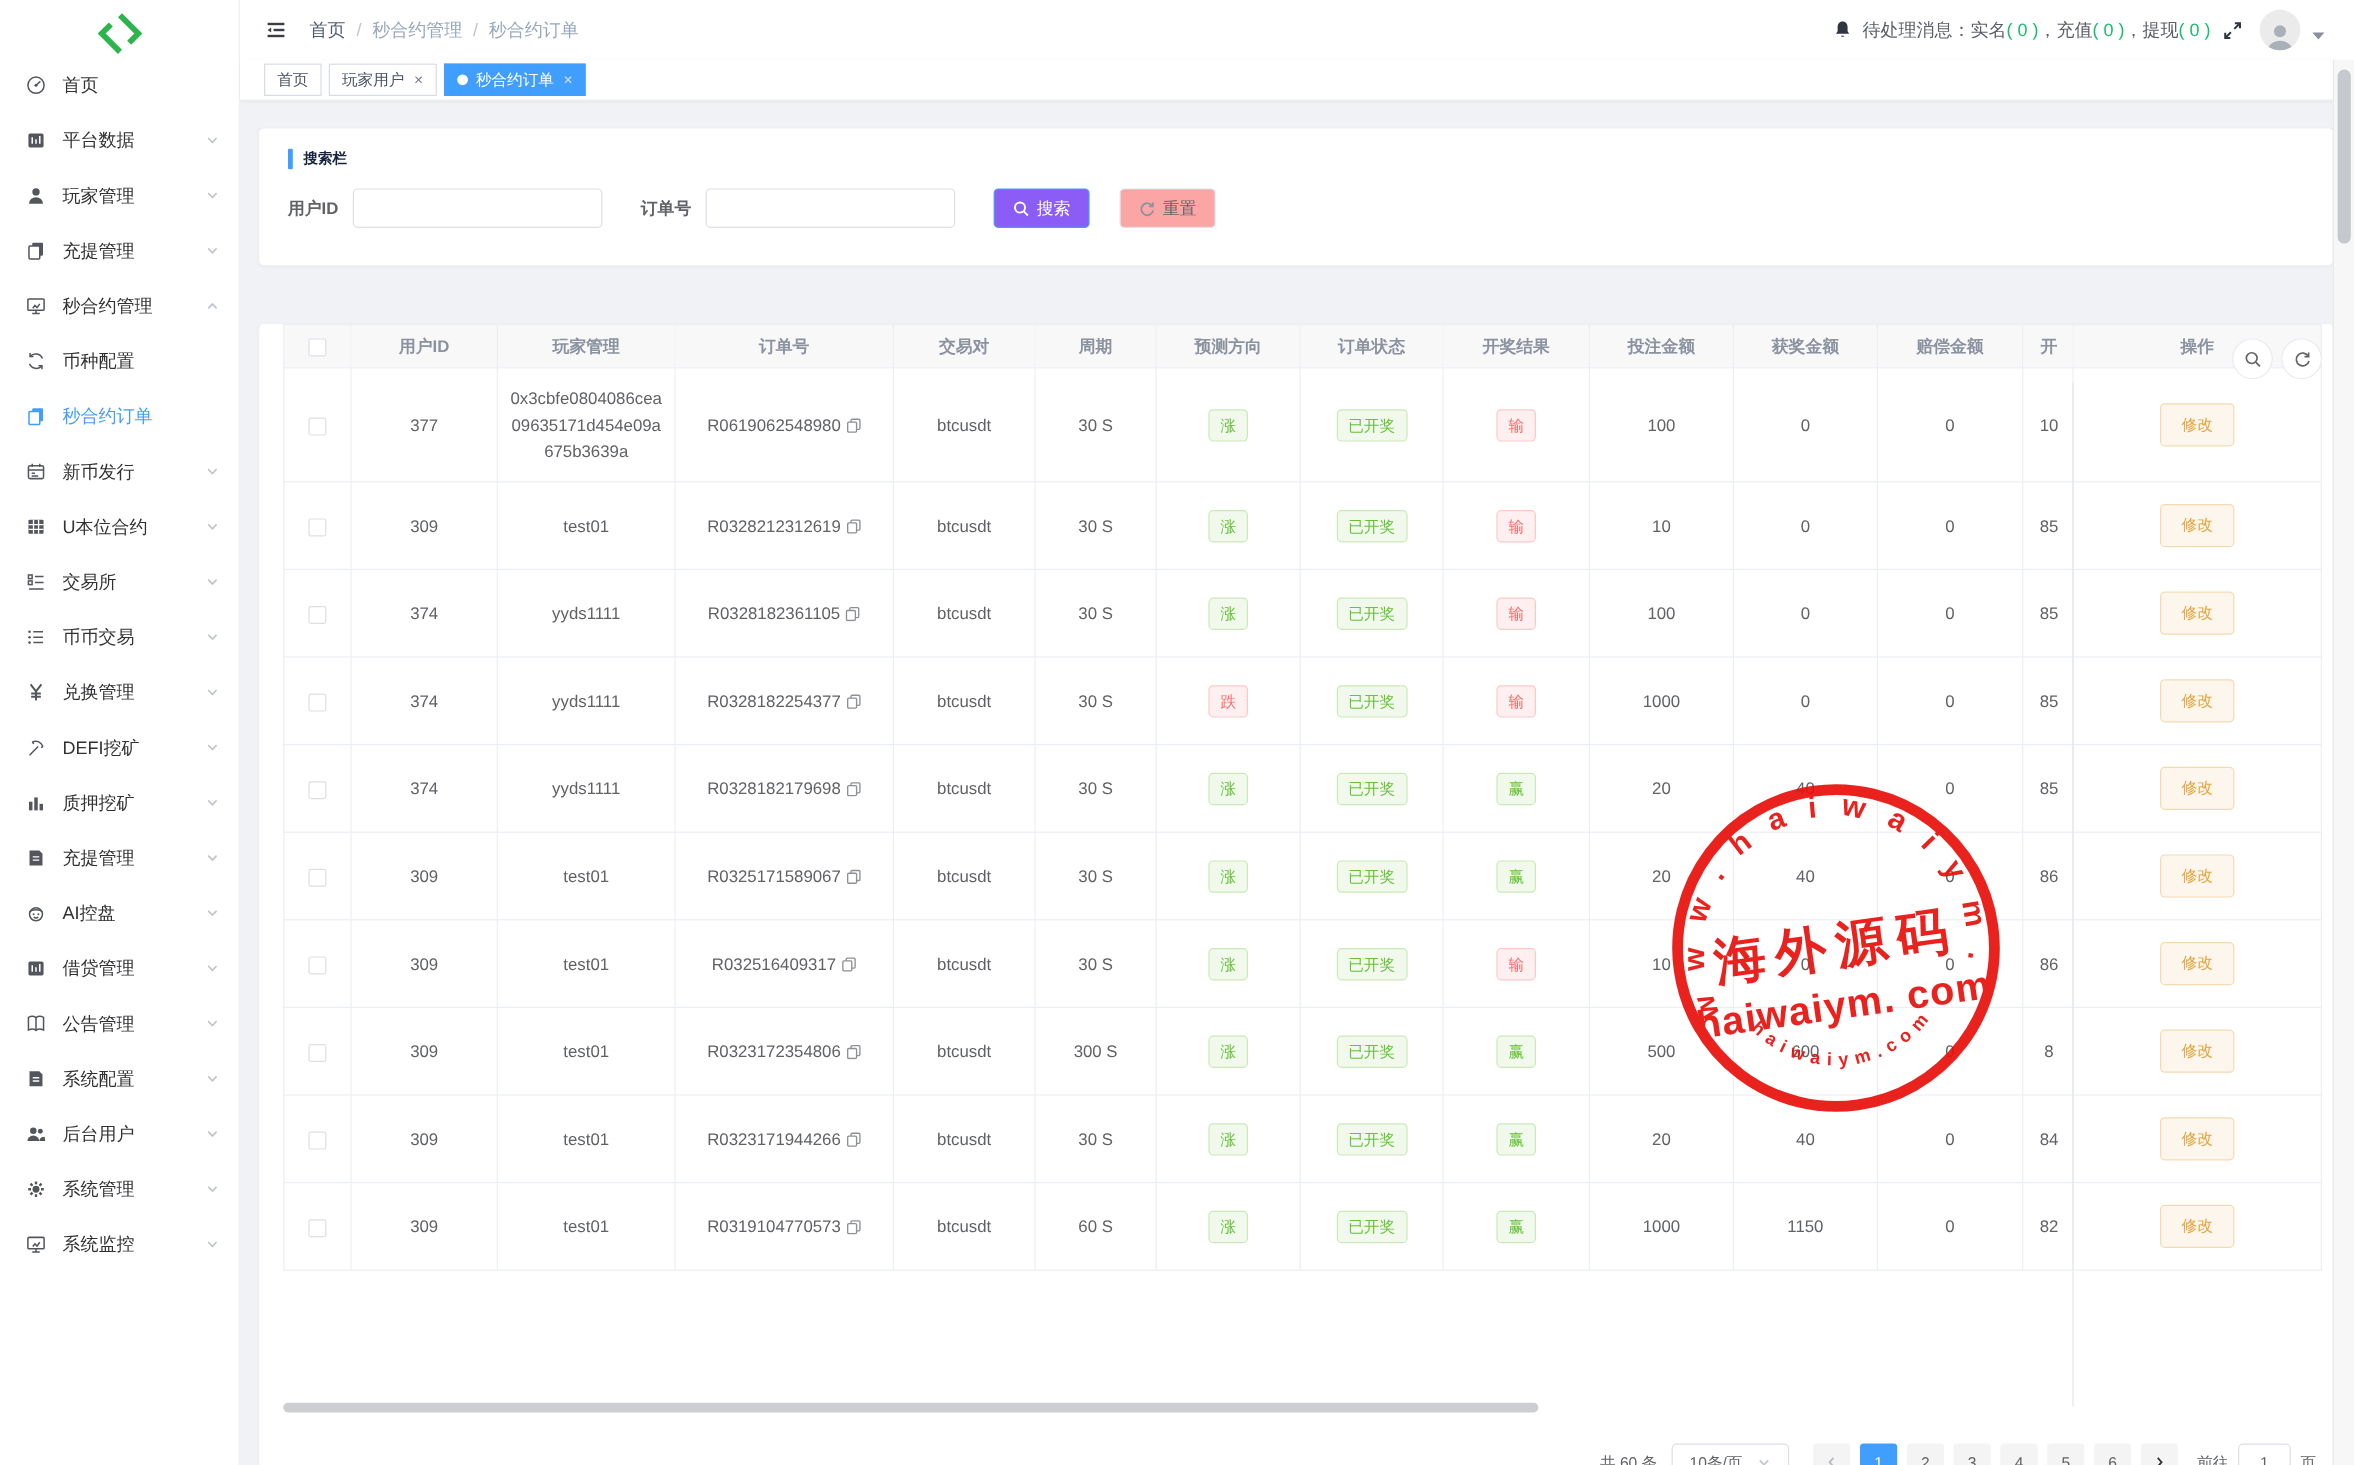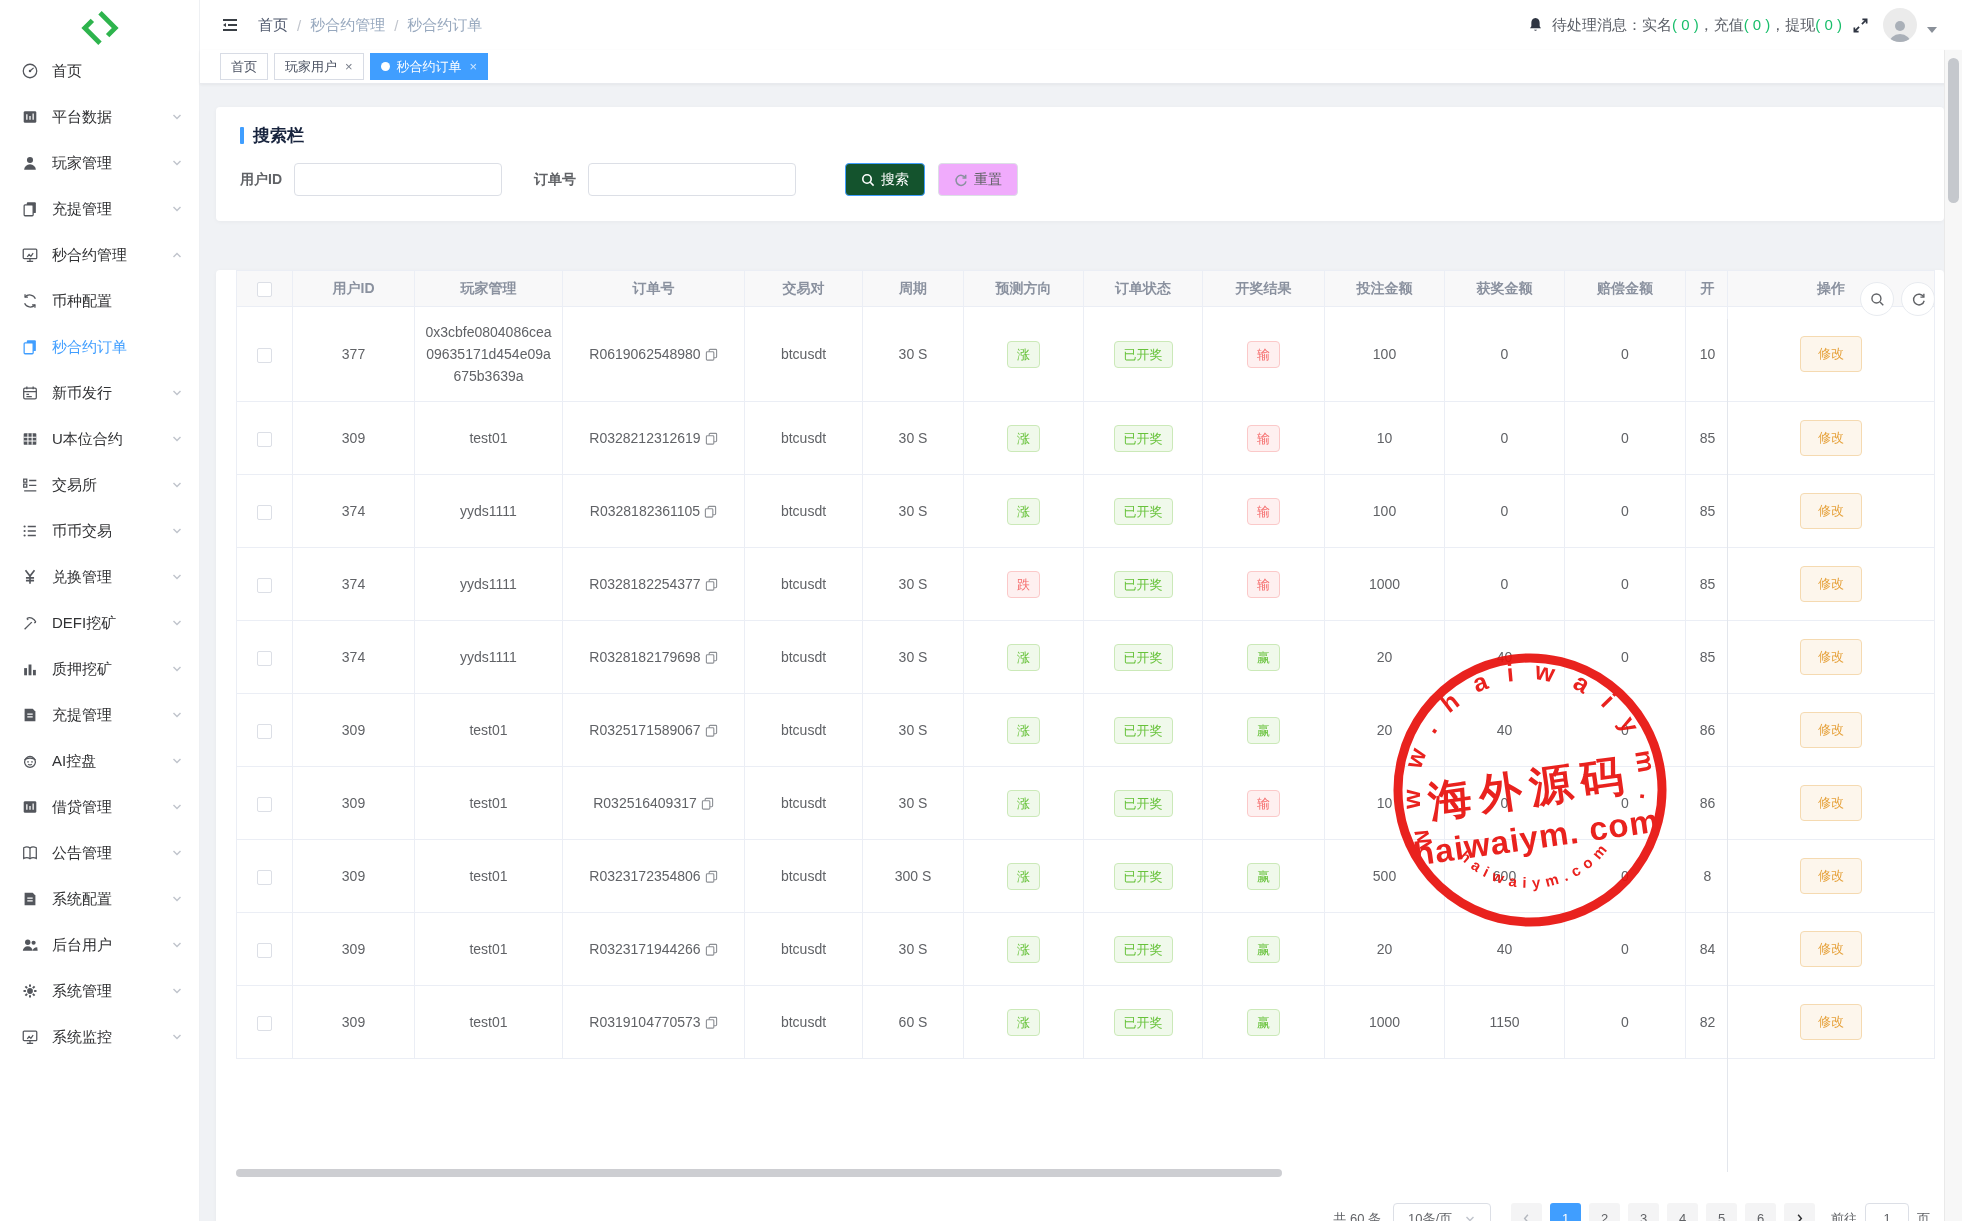--- a/index.html
+++ b/index.html
@@ -39,28 +39,28 @@
   .tabbar { height:34px; background:#fff; border-bottom:1px solid #e8eaee; box-shadow:0 1px 3px rgba(0,0,0,.05); display:flex; align-items:center; padding:0 20px; gap:6px; flex-shrink:0; }
   .tab { height:27px; display:inline-flex; align-items:center; padding:0 10px; border:1px solid #d8dce5; background:#fff; color:#495060; font-size:13px; cursor:pointer; }
   .tab.active { background:#409EFF; border-color:#409EFF; color:#fff; }
   .tab .dot { width:9px; height:9px; border-radius:50%; background:#fff; margin-right:7px; }
   .tab .close { margin-left:8px; font-size:13px; line-height:1; color:inherit; opacity:.75; }
 
   
   .content { flex:1; position:relative; padding:23px 0 0 16px; overflow:hidden; }
 
   .search-card { width:1728px; height:114px; background:#fff; border-radius:4px; padding:17px 24px; box-shadow:0 1px 4px rgba(0,0,0,.04); }
-  .card-title { display:flex; align-items:center; font-size:17px; font-weight:bold; color:#17233d; }
+  .card-title { display:flex; align-items:center; font-size:12px; font-weight:bold; color:#17233d; }
   .card-title .bar { width:4px; height:17px; background:#409EFF; border-radius:1px; margin-right:9px; }
   .form-row { display:flex; align-items:center; margin-top:16px; }
   .f-label { font-size:14px; color:#606266; font-weight:600; margin-right:12px; white-space:nowrap; }
   .f-input { width:208px; height:33px; border:1px solid #dcdfe6; border-radius:4px; margin-right:32px; padding:0 10px; font-size:14px; color:#606266; outline:none; }
   .btn { height:33px; border-radius:4px; font-size:14px; display:inline-flex; align-items:center; gap:6px; padding:0 15px; cursor:pointer; border:1px solid transparent; }
-  .btn-primary { background:#14532d; color:#fff; border-color:#409EFF;margin-left:17px; }
-  .btn-default { background:#f0abfc; color:#606266; border-color:#dcdfe6; margin-left:13px; }
+  .btn-primary { background:#8b5cf6; color:#fff; border-color:#409EFF; }
+  .btn-default { background:#fca5a5; color:#606266; border-color:#dcdfe6; margin-left:25px; }
 
   .table-card { width:1728px; height:971px; background:#fff; border-radius:4px; margin-top:29px; position:relative; box-shadow:0 1px 4px rgba(0,0,0,.04); }
   .card-tools { position:absolute; top:12px; right:9px; display:flex; gap:7px; }
   .tool-btn { width:34px; height:34px; border-radius:50%; border:1px solid #e8ebf0; background:#fff; color:#606266; display:flex; align-items:center; justify-content:center; cursor:pointer; }
 
   table { border-collapse:collapse; table-layout:fixed; margin:49px 0 0 20px; width:1698px; font-size:14px; color:#606266; }
   th { height:36px; background:#f8f8f9; color:#8a919f; font-weight:700; border:1px solid #ebeef5; font-size:14px; text-align:center; padding:0 4px; overflow:hidden; white-space:nowrap; }
   td { border:1px solid #ebeef5; text-align:center; padding:18px 6px; line-height:20px; overflow:hidden; background:#fff; }
   td.wrap { word-break:break-all; padding:14px 8px; line-height:22px; }
   td.clip, th.clip { white-space:nowrap; padding-left:2px; padding-right:0; }

